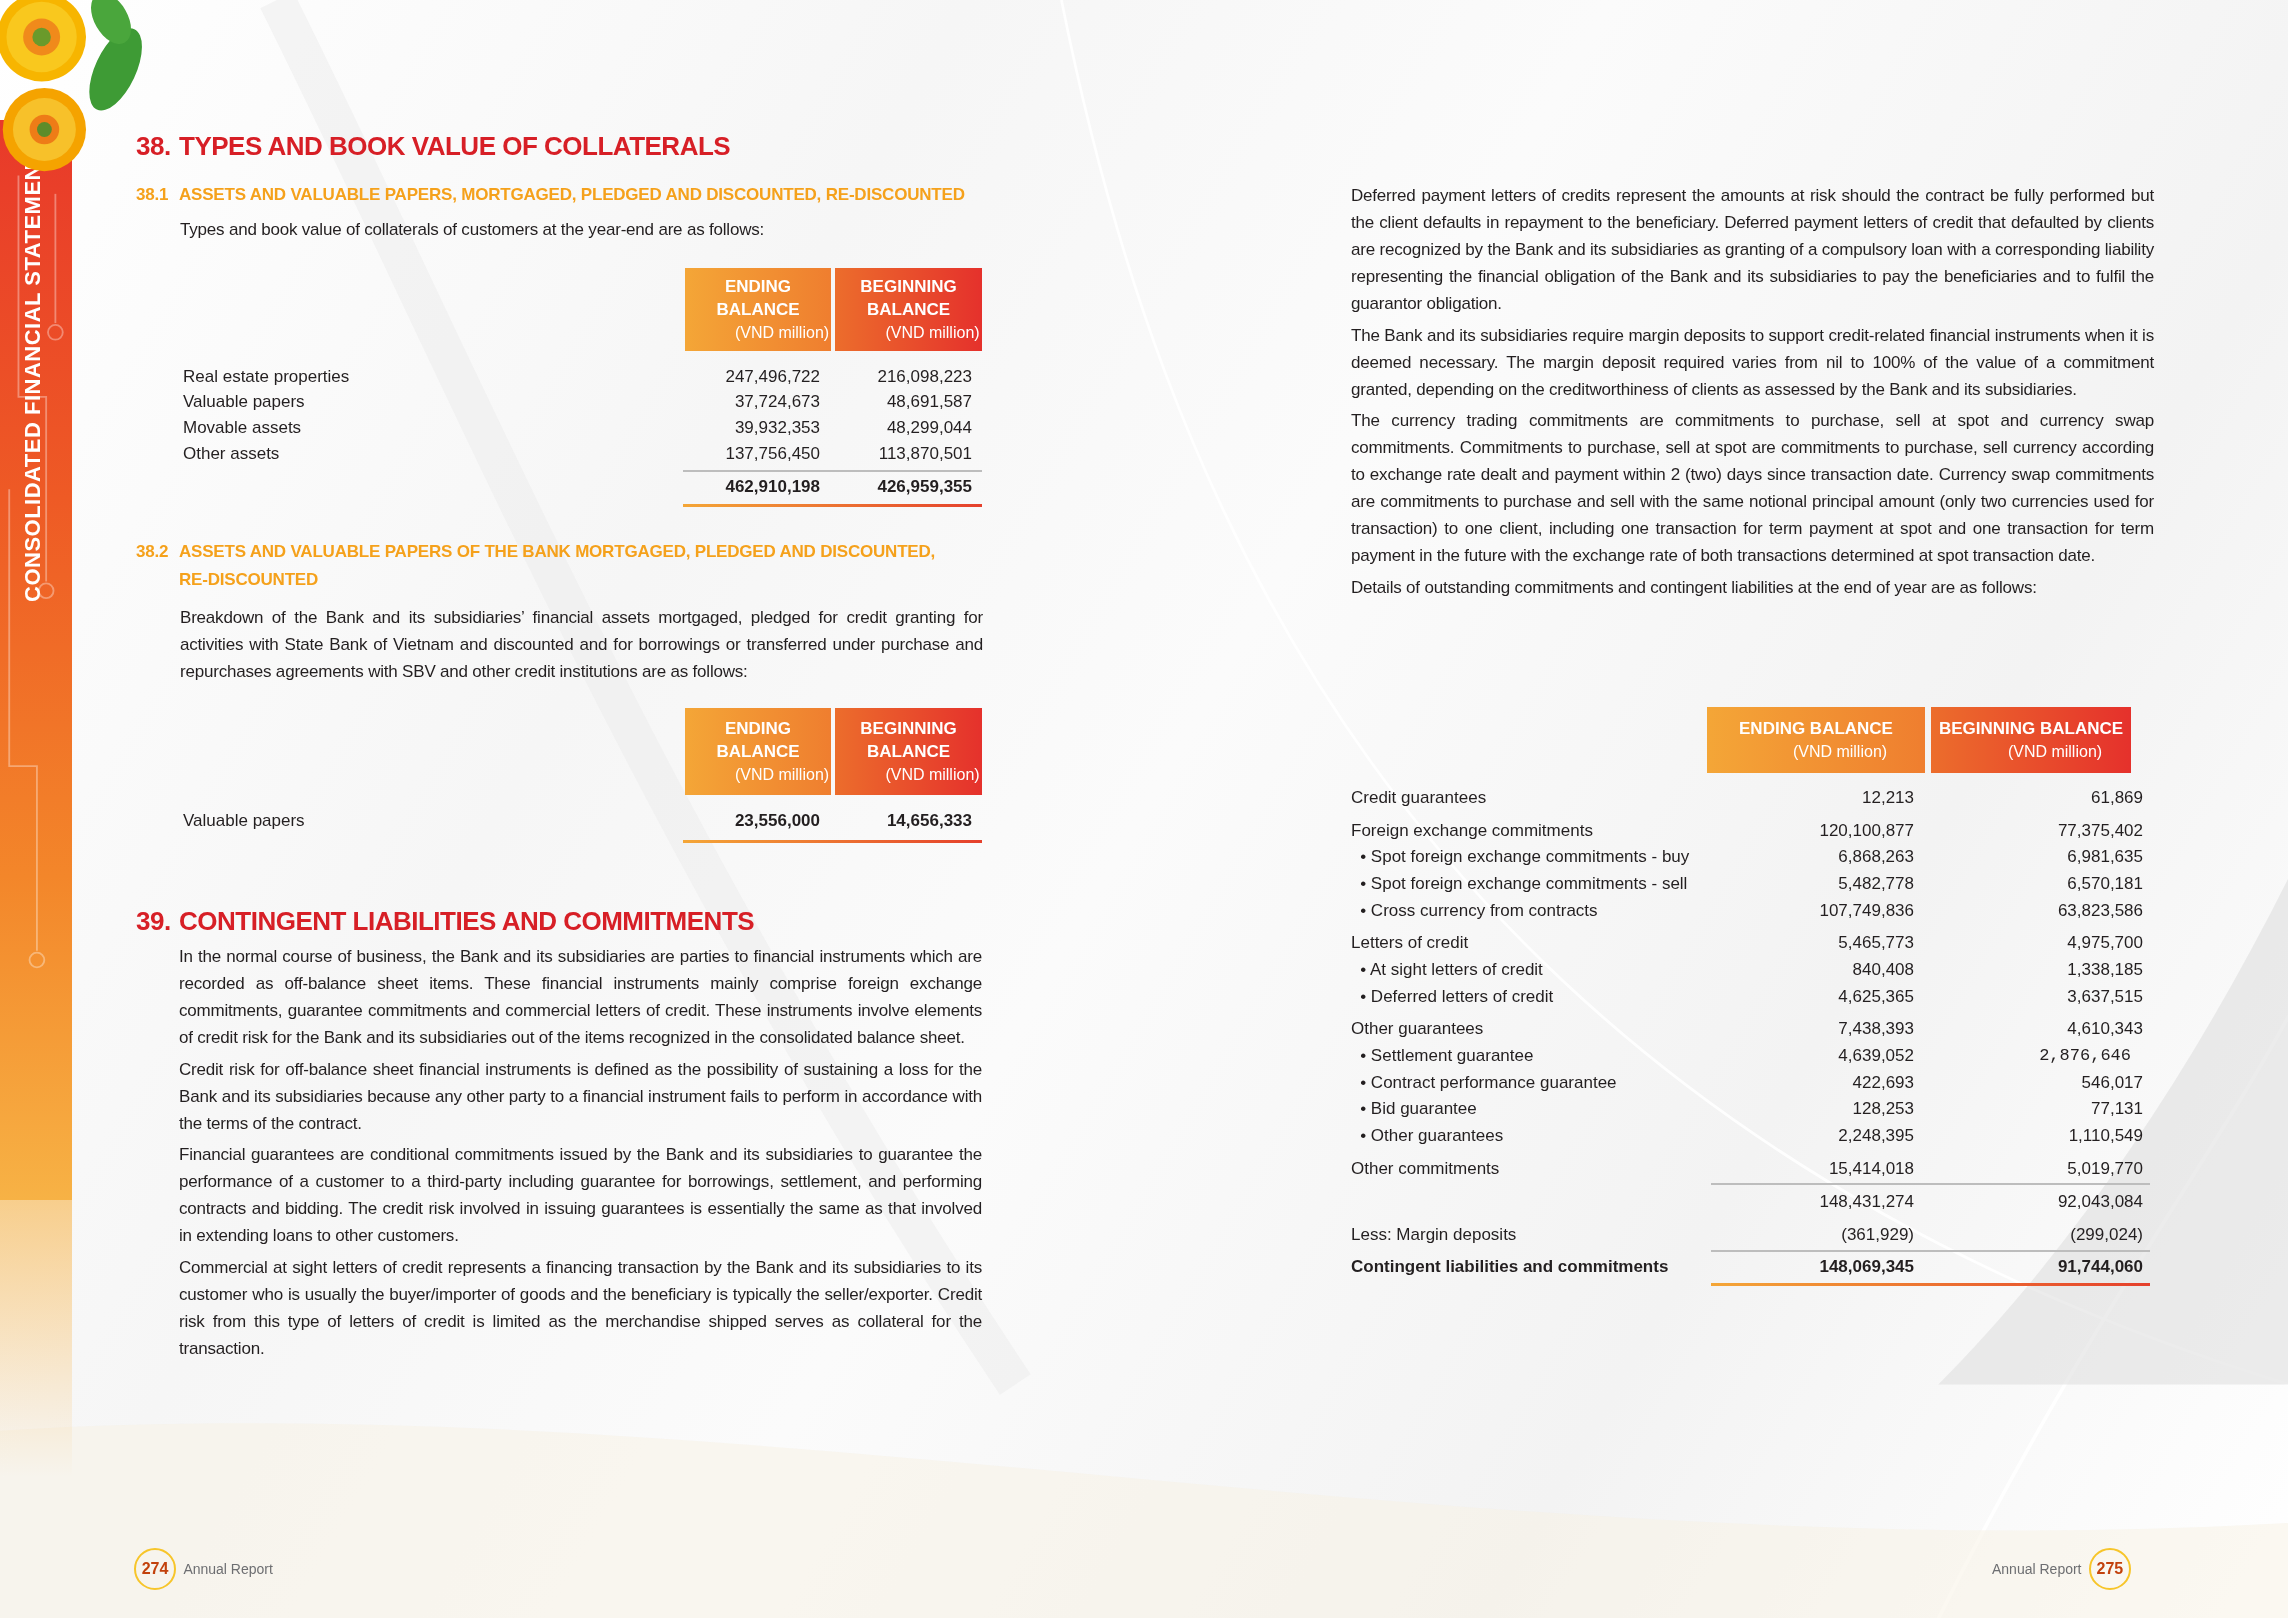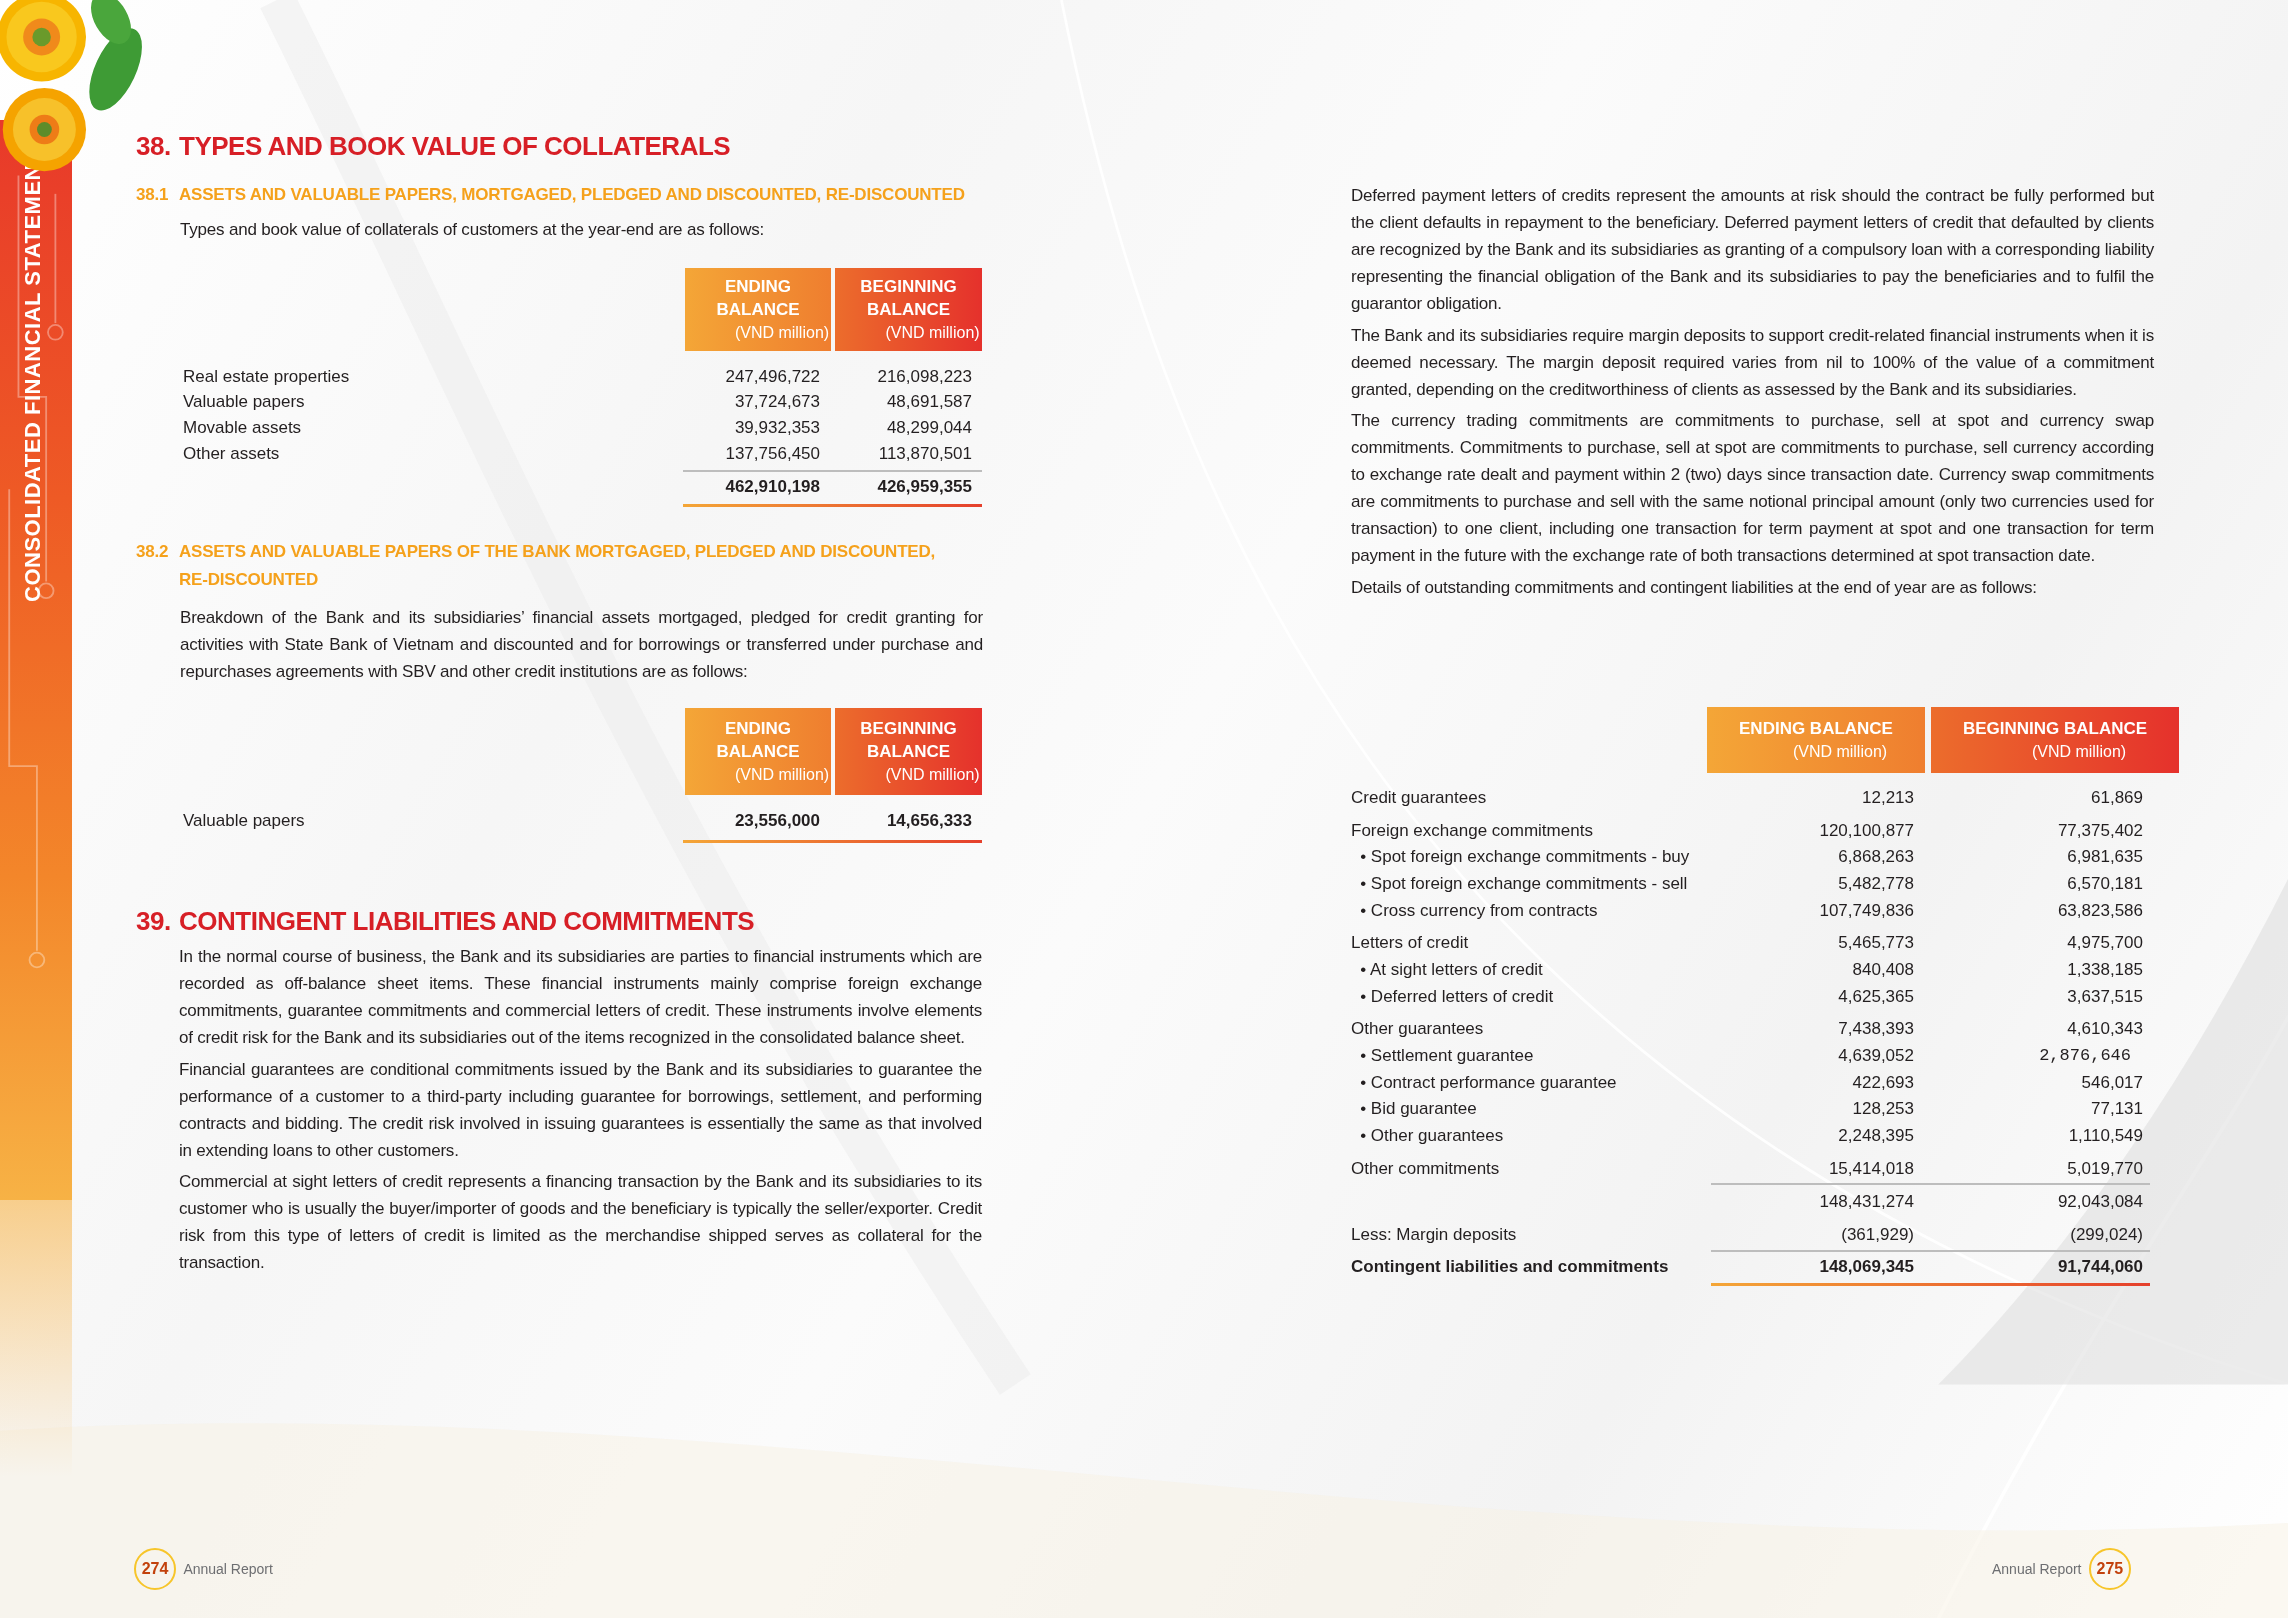--- a/index.html
+++ b/index.html
@@ -162,36 +162,37 @@
   <span class="v1 bold" style="right:152px;">23,556,000</span>
   <span class="v2 bold" style="right:0;">14,656,333</span>
 </div>
 <div class="rule-orange" style="left:683px;top:840px;width:299px;"></div>
 
 <div class="h1" style="left:136px;top:906px;">
   <span class="num">39.</span><span>CONTINGENT LIABILITIES AND COMMITMENTS</span>
 </div>
 <div class="para" style="left:179px;top:943px;width:803px;">
   <p>In the normal course of business, the Bank and its subsidiaries are parties to financial instruments which are recorded as off-balance sheet items. These financial instruments mainly comprise foreign exchange commitments, guarantee commitments and commercial letters of credit. These instruments involve elements of credit risk for the Bank and its subsidiaries out of the items recognized in the consolidated balance sheet.</p>
+  <p>Credit risk for off-balance sheet financial instruments is defined as the possibility of sustaining a loss for the Bank and its subsidiaries because any other party to a financial instrument fails to perform in accordance with the terms of the contract.</p>
   <p>Financial guarantees are conditional commitments issued by the Bank and its subsidiaries to guarantee the performance of a customer to a third-party including guarantee for borrowings, settlement, and performing contracts and bidding. The credit risk involved in issuing guarantees is essentially the same as that involved in extending loans to other customers.</p>
   <p>Commercial at sight letters of credit represents a financing transaction by the Bank and its subsidiaries to its customer who is usually the buyer/importer of goods and the beneficiary is typically the seller/exporter. Credit risk from this type of letters of credit is limited as the merchandise shipped serves as collateral for the transaction.</p>
 </div>
 
 <div class="para" style="left:1351px;top:182px;width:803px;">
   <p>Deferred payment letters of credits represent the amounts at risk should the contract be fully performed but the client defaults in repayment to the beneficiary. Deferred payment letters of credit that defaulted by clients are recognized by the Bank and its subsidiaries as granting of a compulsory loan with a corresponding liability representing the financial obligation of the Bank and its subsidiaries to pay the beneficiaries and to fulfil the guarantor obligation.</p>
   <p>The Bank and its subsidiaries require margin deposits to support credit-related financial instruments when it is deemed necessary. The margin deposit required varies from nil to 100% of the value of a commitment granted, depending on the creditworthiness of clients as assessed by the Bank and its subsidiaries.</p>
   <p>The currency trading commitments are commitments to purchase, sell at spot and currency swap commitments. Commitments to purchase, sell at spot are commitments to purchase, sell currency according to exchange rate dealt and payment within 2 (two) days since transaction date. Currency swap commitments are commitments to purchase and sell with the same notional principal amount (only two currencies used for transaction) to one client, including one transaction for term payment at spot and one transaction for term payment in the future with the exchange rate of both transactions determined at spot transaction date.</p>
   <p>Details of outstanding commitments and contingent liabilities at the end of year are as follows:</p>
 </div>
 
 <div class="hdr-cell hdr-end" style="left:1707px;top:707px;width:218px;height:66px;">
   <span>ENDING BALANCE</span>
   <span class="unit">(VND million)</span>
 </div>
-<div class="hdr-cell hdr-beg" style="left:1931px;top:707px;width:248px;height:66px;">
+<div class="hdr-cell hdr-beg" style="left:1931px;top:707px;width:200px;height:66px;">
   <span>BEGINNING BALANCE</span>
   <span class="unit">(VND million)</span>
 </div>
 
 <div id="t39-rows">
     <div class="row" style="left: 1351px; top: 785px; width: 792px;">
       <span class="lbl">Credit guarantees</span>
       <span class="v1" style="right: 229px;">12,213</span>
       <span class="v2" style="right: 0px;">61,869</span>
     </div>

